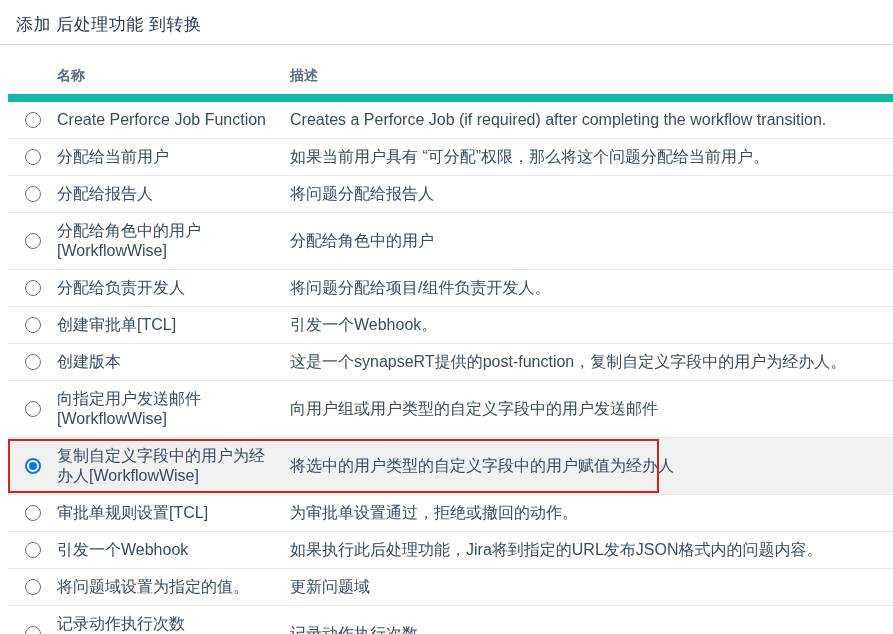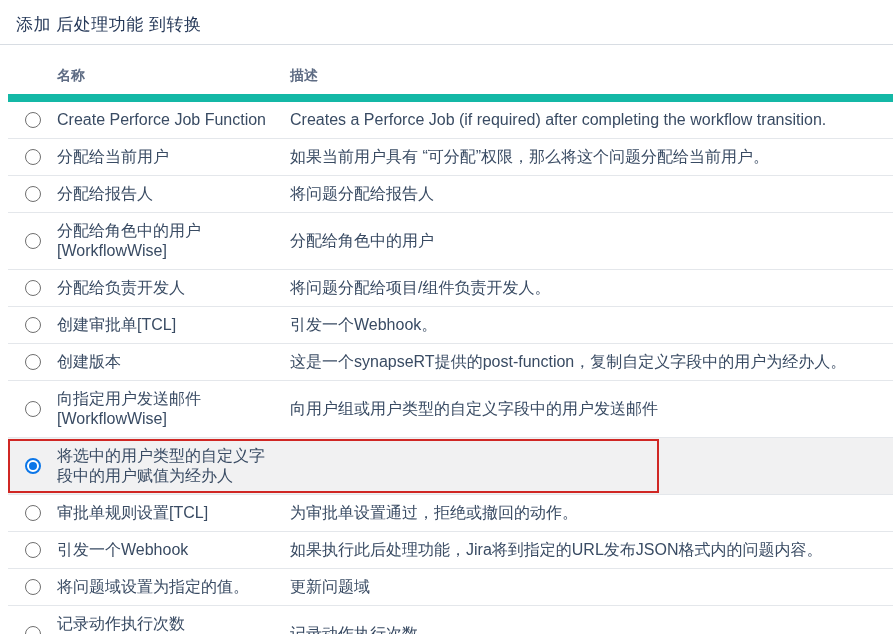--- a/index.html
+++ b/index.html
@@ -211,20 +211,21 @@
         <div class="cell radio-cell">
           <span class="radio"></span>
         </div>
         <div class="cell name-cell">向指定用户发送邮件[WorkflowWise]</div>
         <div class="cell desc-cell">向用户组或用户类型的自定义字段中的用户发送邮件</div>
       </div>
       <div class="grid-row row selected">
         <div class="cell radio-cell">
           <span class="radio checked"></span>
         </div>
+        <div class="cell name-cell">复制自定义字段中的用户为经办人[WorkflowWise]</div>
         <div class="cell desc-cell">将选中的用户类型的自定义字段中的用户赋值为经办人</div>
         <span class="row-annotation"></span>
       </div>
       <div class="grid-row row">
         <div class="cell radio-cell">
           <span class="radio"></span>
         </div>
         <div class="cell name-cell">审批单规则设置[TCL]</div>
         <div class="cell desc-cell">为审批单设置通过，拒绝或撤回的动作。</div>
       </div>

